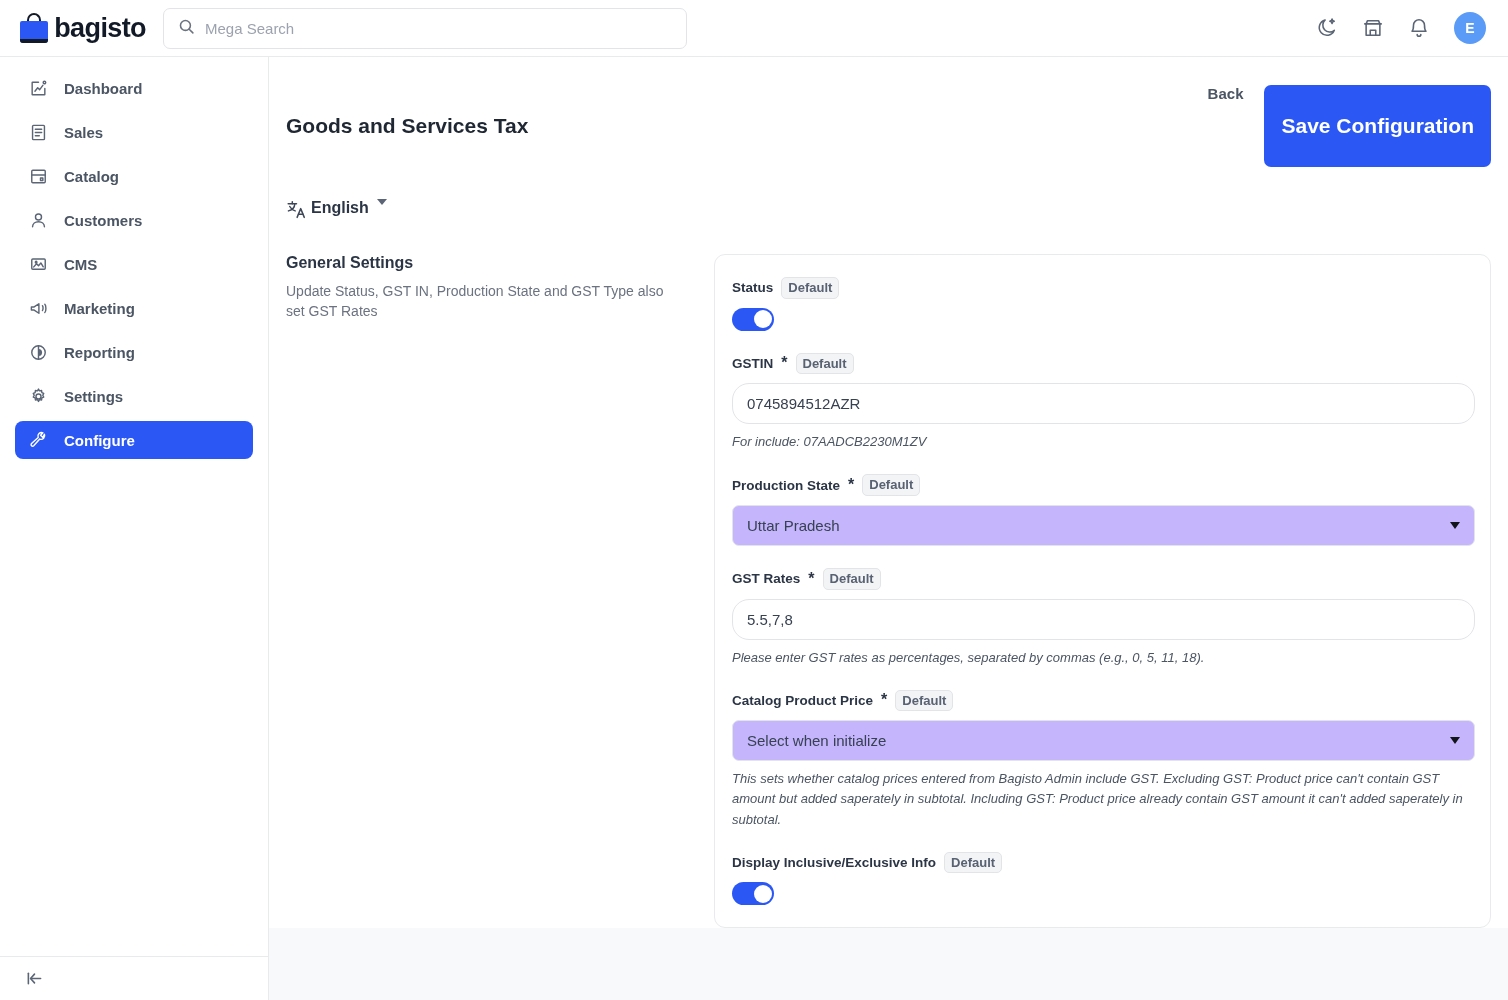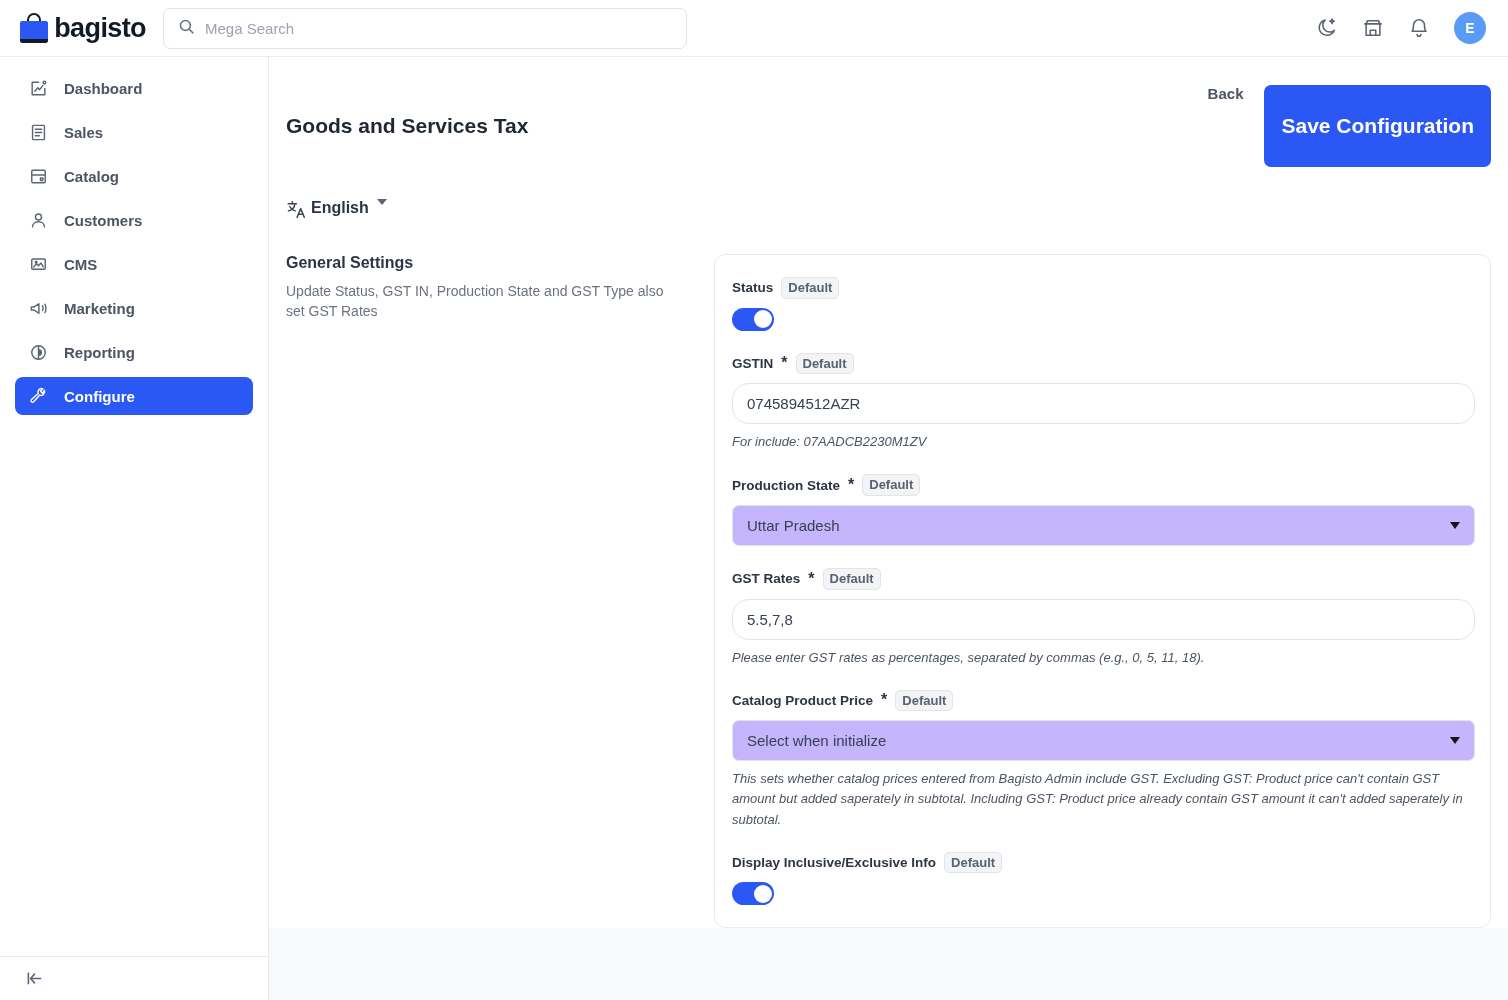--- a/index.html
+++ b/index.html
@@ -277,20 +277,29 @@
       <span class="ico">
         <svg width="19" height="19" viewBox="0 0 24 24" fill="none" stroke="currentColor" stroke-width="1.8" stroke-linecap="round" stroke-linejoin="round">
           <circle cx="12" cy="12" r="8.5"></circle>
           <path d="M12 3.5v17"></path>
           <path d="M12 7.5a4.5 4.5 0 0 1 0 9z" fill="currentColor" stroke="none"></path>
         </svg>
       </span>
       <span>Reporting</span>
     </div>
 
+    <div class="nav-item">
+      <span class="ico">
+        <svg width="19" height="19" viewBox="0 0 24 24" fill="none" stroke="currentColor" stroke-width="1.8" stroke-linecap="round" stroke-linejoin="round">
+          <circle cx="12" cy="12" r="3.2"></circle>
+          <path d="M12 2.6l1.3 2.3 2.6-.5.3 2.6 2.4 1.1-1.2 2.3 1.2 2.3-2.4 1.1-.3 2.6-2.6-.5L12 18.2l-1.3-2.3-2.6.5-.3-2.6-2.4-1.1 1.2-2.3L5.4 8.1l2.4-1.1.3-2.6 2.6.5z"></path>
+        </svg>
+      </span>
+      <span>Settings</span>
+    </div>
 
     <div class="nav-item active">
       <span class="ico">
         <svg width="19" height="19" viewBox="0 0 24 24" fill="none" stroke="currentColor" stroke-width="1.8" stroke-linecap="round" stroke-linejoin="round">
           <path d="M19.5 4.2a4.6 4.6 0 0 1-5.9 6l-7.7 8.4a1.9 1.9 0 1 1-2.7-2.7l8.4-7.7a4.6 4.6 0 0 1 6-5.9l-3 3 2.6 2.6 2.3-3.7z"></path>
         </svg>
       </span>
       <span>Configure</span>
     </div>
 

